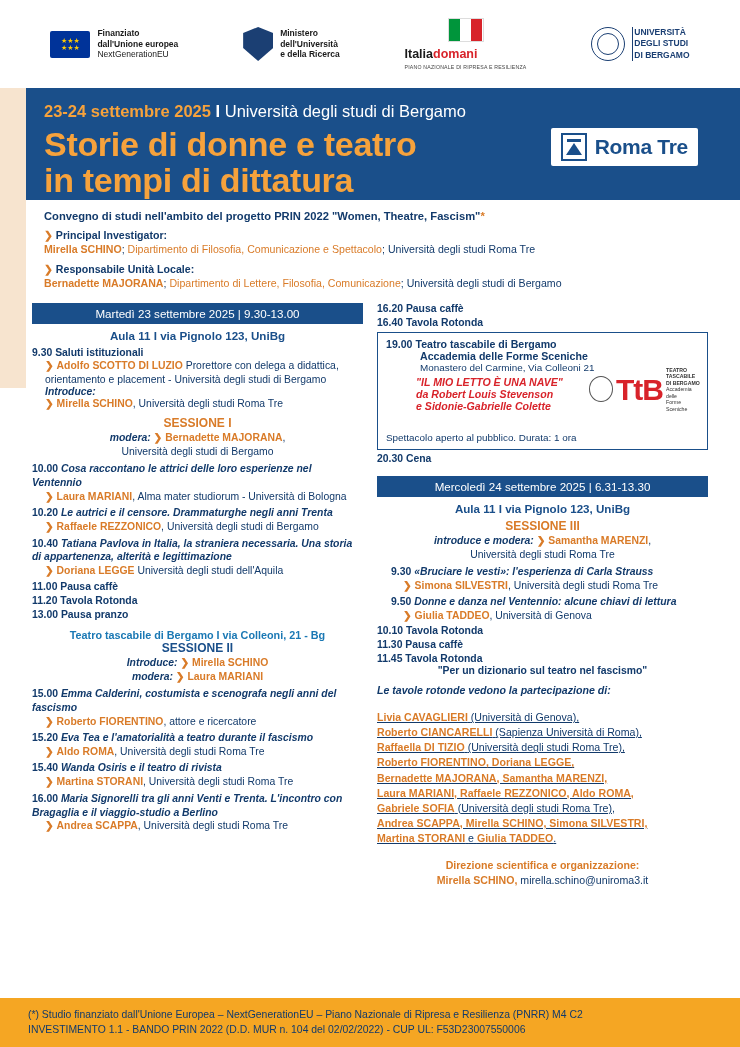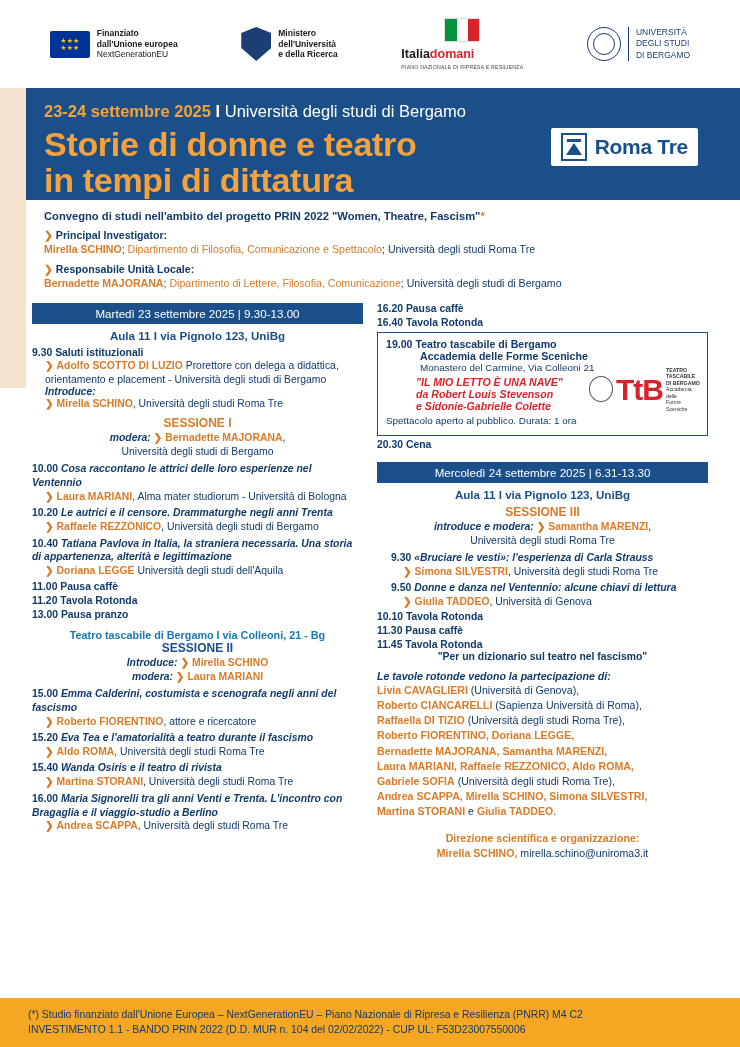--- a/index.html
+++ b/index.html
@@ -44,21 +44,21 @@
   .ital-txt .t1 { font-size:12.5px; font-weight:bold; color:#1a1a1a; line-height:1.05;}
   .ital-txt .t1 .dom { color:#d8232a; }
   .ital-txt .t2 { font-size:5.2px; color:#444; letter-spacing:.2px; margin-top:2px;}
   .unibg-seal {
     width:34px; height:34px; border-radius:50%; border:1.6px solid #1b3f73; flex:none;
     position:relative;
   }
   .unibg-seal:after{
     content:""; position:absolute; inset:5px; border-radius:50%; border:1px solid #1b3f73;
   }
-  .unibg-txt { font-size:8.5px; line-height:1.3; color:#1b3f73; font-weight:normal; border-left:1px solid #1b3f73; padding-left:7px;}
+  .unibg-txt { font-size:8.5px; line-height:1.3; color:#1b3f73; font-weight:bold; border-left:1px solid #1b3f73; padding-left:1px;}
 
   
   .header {
     background:#1a4f8a; color:#fff; padding:14px 44px 16px 44px; position:relative;
     height:112px;
   }
   .hdr-date { font-size:16.5px; font-weight:bold; color:#f6a23c; }
   .hdr-date .sep { color:#ffffff; font-weight:bold; }
   .hdr-date .univ { color:#ffffff; font-weight:normal; }
   .hdr-title {
@@ -121,30 +121,30 @@
 
   
   .show-box {
     border:1px solid #1a4f8a; padding:5px 8px 6px 8px; margin-top:4px; position:relative;
     min-height:104px;
   }
   .show-box .l1 { font-size:10.6px; font-weight:bold; }
   .show-box .l2 { font-size:9.9px; }
   .show-box .quote { color:#d8232a; font-weight:bold; font-style:italic; font-size:10.6px; margin-top:3px;}
   .show-box .auth { color:#d8232a; font-weight:bold; font-style:italic; font-size:10.6px;}
-  .show-box .note { font-size:9.9px; margin-top:3px;}
+  .show-box .note { font-size:9.9px; margin-top:20px;}
   .tb-logo { position:absolute; right:6px; top:34px; text-align:center; width:112px;}
   .tb-mark { display:inline-flex; align-items:center; gap:3px;}
   .tb-t { font-size:30px; font-weight:bold; color:#d8232a; line-height:.9; letter-spacing:-1px;}
   .tb-small { font-size:5.2px; color:#333; line-height:1.25; text-align:left; }
   .tb-seal { width:26px; height:26px; border-radius:50%; border:1.3px solid #555; display:inline-block;}
 
   
   .tr-head { font-style:italic; font-weight:bold; font-size:10.6px; margin-top:8px; }
-  .tr-list { font-size:10.6px; line-height:1.42; margin-top:1px; }
+  .tr-list { font-size:10.6px; line-height:1.42; margin-top:14px;text-decoration:underline; }
 
   
   .direzione { text-align:center; margin-top:12px; font-size:10.6px; line-height:1.45;}
   .direzione .dh { color:#d97b28; font-weight:bold; }
   .direzione .mail { color:#123a6b; font-weight:normal; }
 
   
   .footer {
     position:absolute; left:0; bottom:0; width:740px; background:#f5a623; color:#123a6b;
     font-size:10.4px; line-height:1.5; padding:9px 28px; font-weight:normal;

